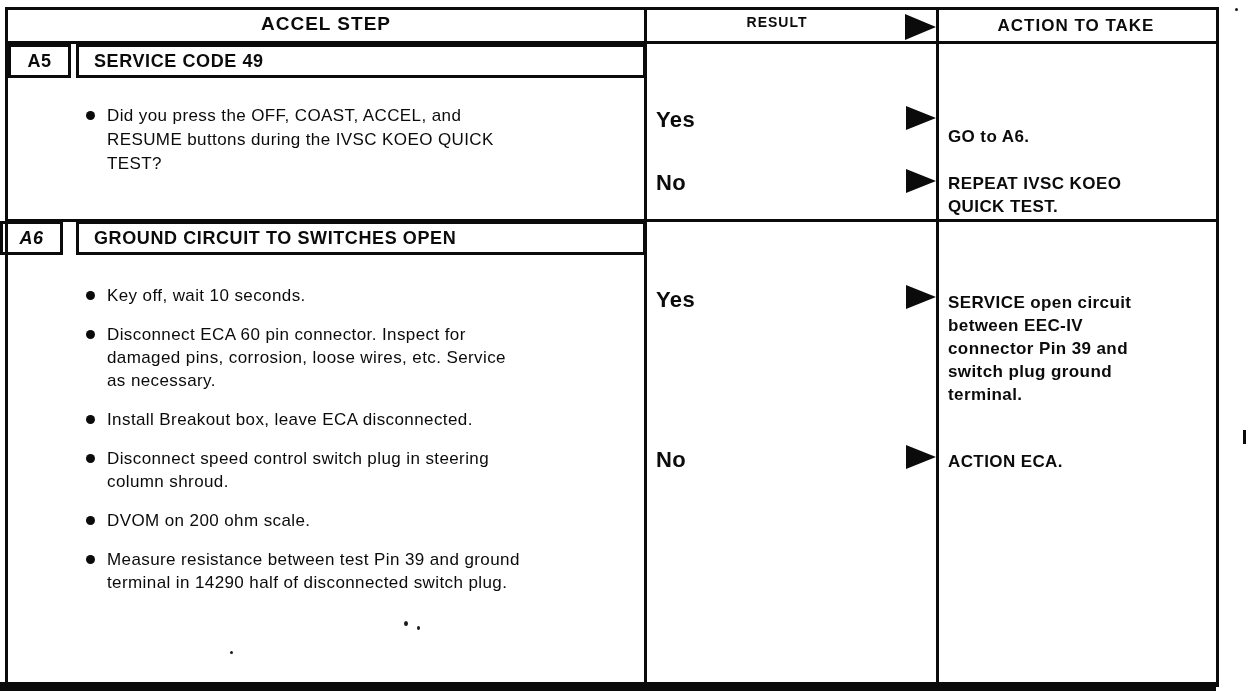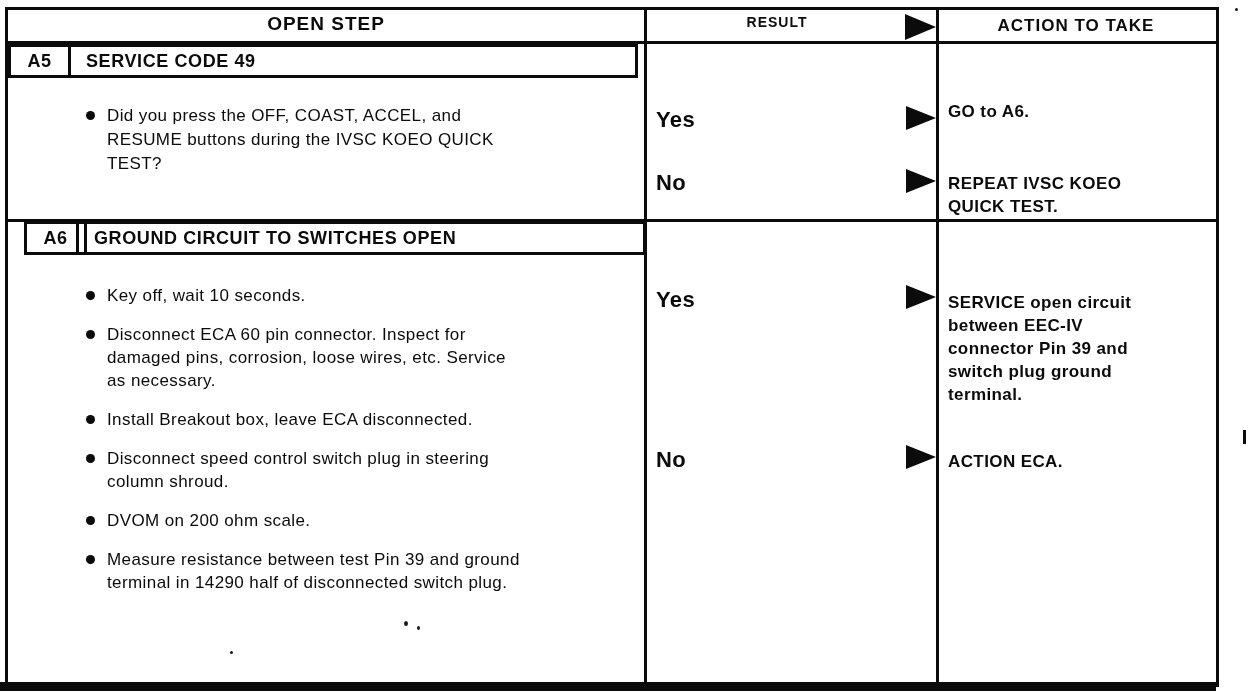--- a/index.html
+++ b/index.html
@@ -55,47 +55,47 @@
 </head>
 <body>
 
 <div class="abs frame"></div>
 <div class="abs ink bottom-rule"></div>
 <div class="abs ink vdiv" style="left:644px;"></div>
 <div class="abs ink vdiv" style="left:936px;"></div>
 <div class="abs ink hline" style="top:41px;"></div>
 <div class="abs ink hline" style="top:219px;"></div>
 
-<div class="abs hdr hdr-test center">OPEN STEP</div>
+<div class="abs hdr hdr-test center">ACCEL STEP</div>
 <div class="abs hdr hdr-result center">RESULT</div>
 <div class="abs tri tri-hdr" style="left:905px;top:14px;"></div>
 <div class="abs hdr hdr-action center">ACTION TO TAKE</div>
 
 <div class="abs id-box" style="left:8px;top:44px;">A5</div>
-<div class="abs title-box" style="left:68px;top:44px;">SERVICE CODE 49</div>
+<div class="abs title-box" style="left:76px;top:44px;">SERVICE CODE 49</div>
 
 <div class="abs bullets" style="left:86px;top:104px;">
   <div class="bullet">
     <span class="dot"></span>
     <span class="btext" style="line-height:24px;">Did you press the OFF, COAST, ACCEL, and
 RESUME buttons during the IVSC KOEO QUICK
 TEST?</span>
   </div>
 </div>
 
 <div class="abs rlabel" style="left:656px;top:107px;">Yes</div>
 <div class="abs tri" style="left:906px;top:106px;"></div>
-<div class="abs action" style="left:948px;top:100px;">GO to A6.</div>
+<div class="abs action" style="left:948px;top:125px;">GO to A6.</div>
 
 <div class="abs rlabel" style="left:656px;top:170px;">No</div>
 <div class="abs tri" style="left:906px;top:169px;"></div>
 <div class="abs action" style="left:948px;top:172px;">REPEAT IVSC KOEO
 QUICK TEST.</div>
 
-<div class="abs id-box" style="left:24px;top:221px;">A6</div>
+<div class="abs id-box" style="left:0;top:221px;font-style:italic;">A6</div>
 <div class="abs title-box" style="left:76px;top:221px;">GROUND CIRCUIT TO SWITCHES OPEN</div>
 
 <div class="abs bullets" style="left:86px;top:284px;">
   <div class="bullet">
     <span class="dot"></span>
     <span class="btext">Key off, wait 10 seconds.</span>
   </div>
   <div class="bullet">
     <span class="dot"></span>
     <span class="btext">Disconnect ECA 60 pin connector. Inspect for

